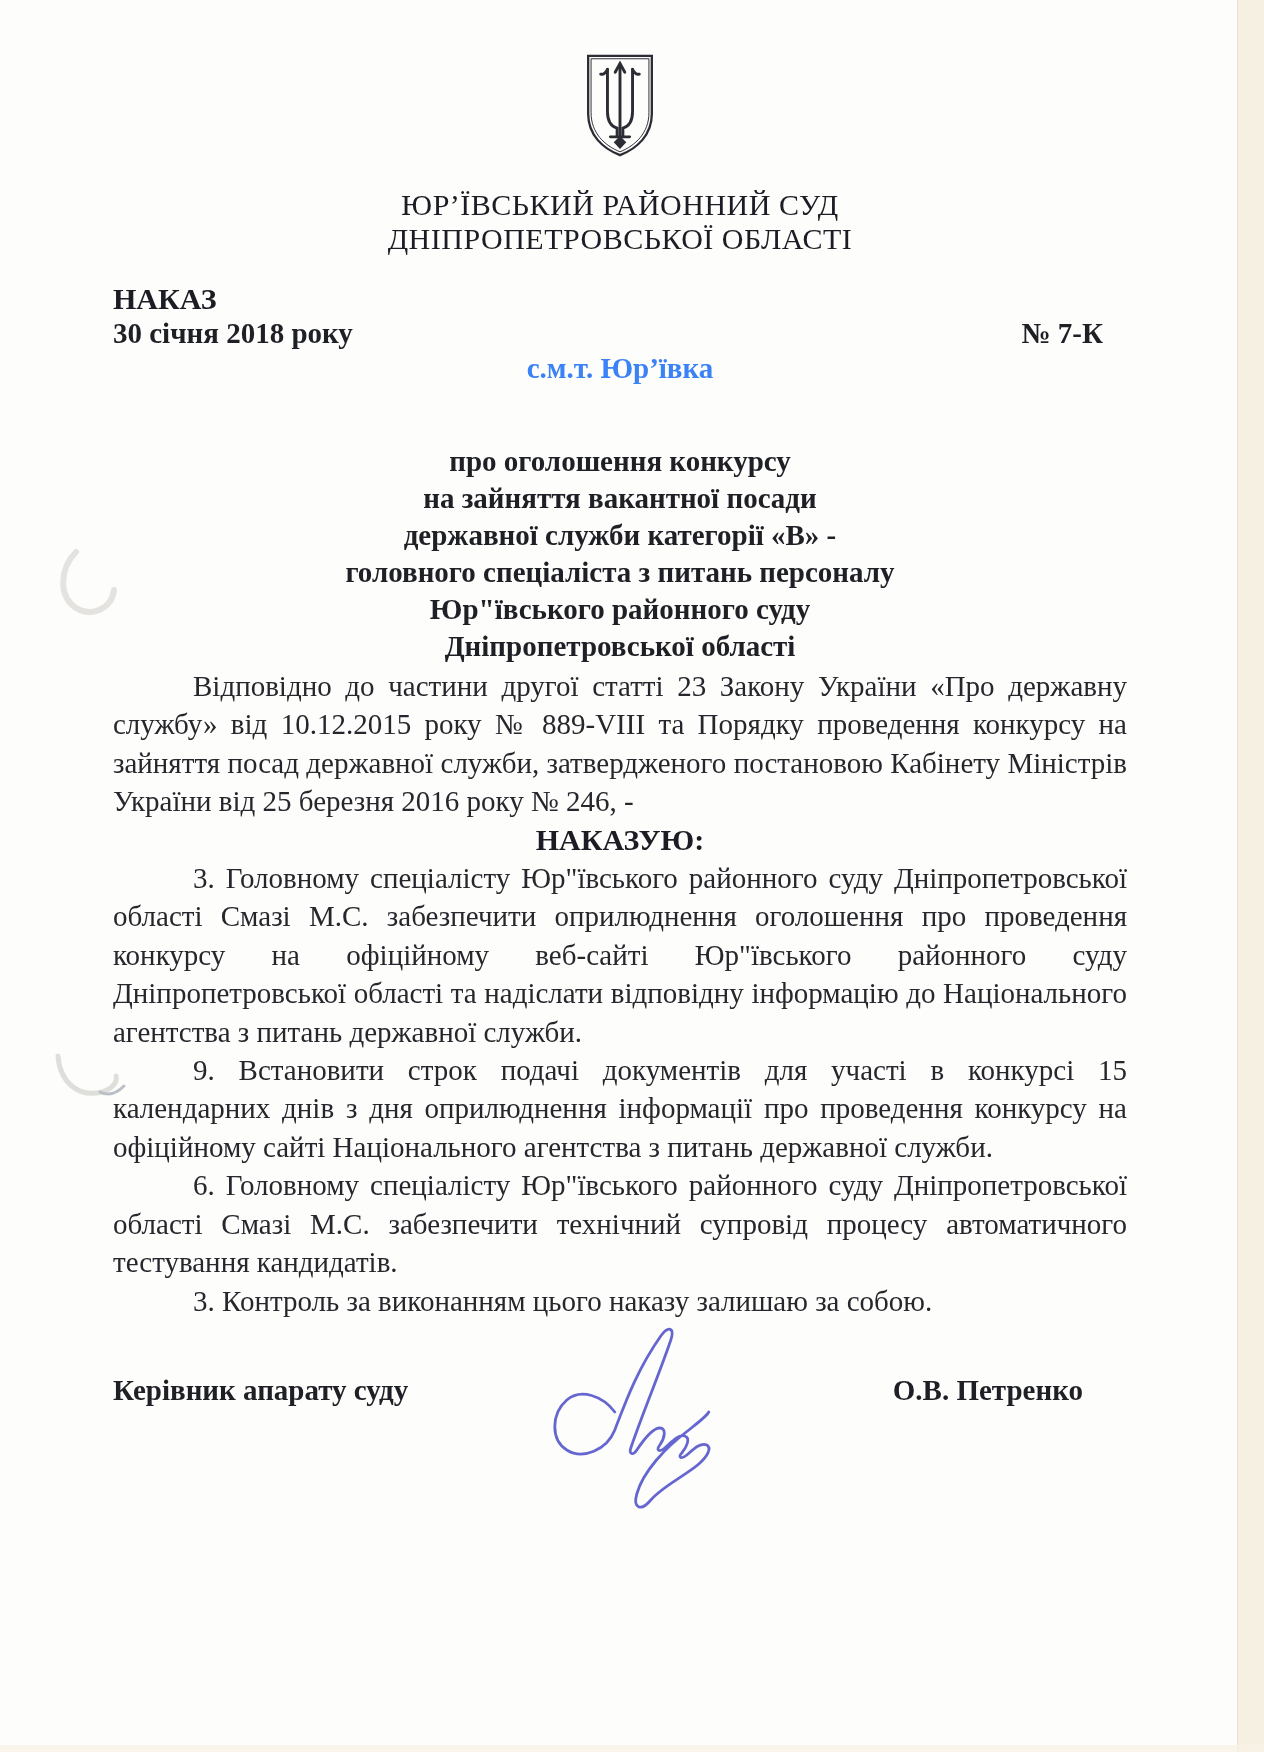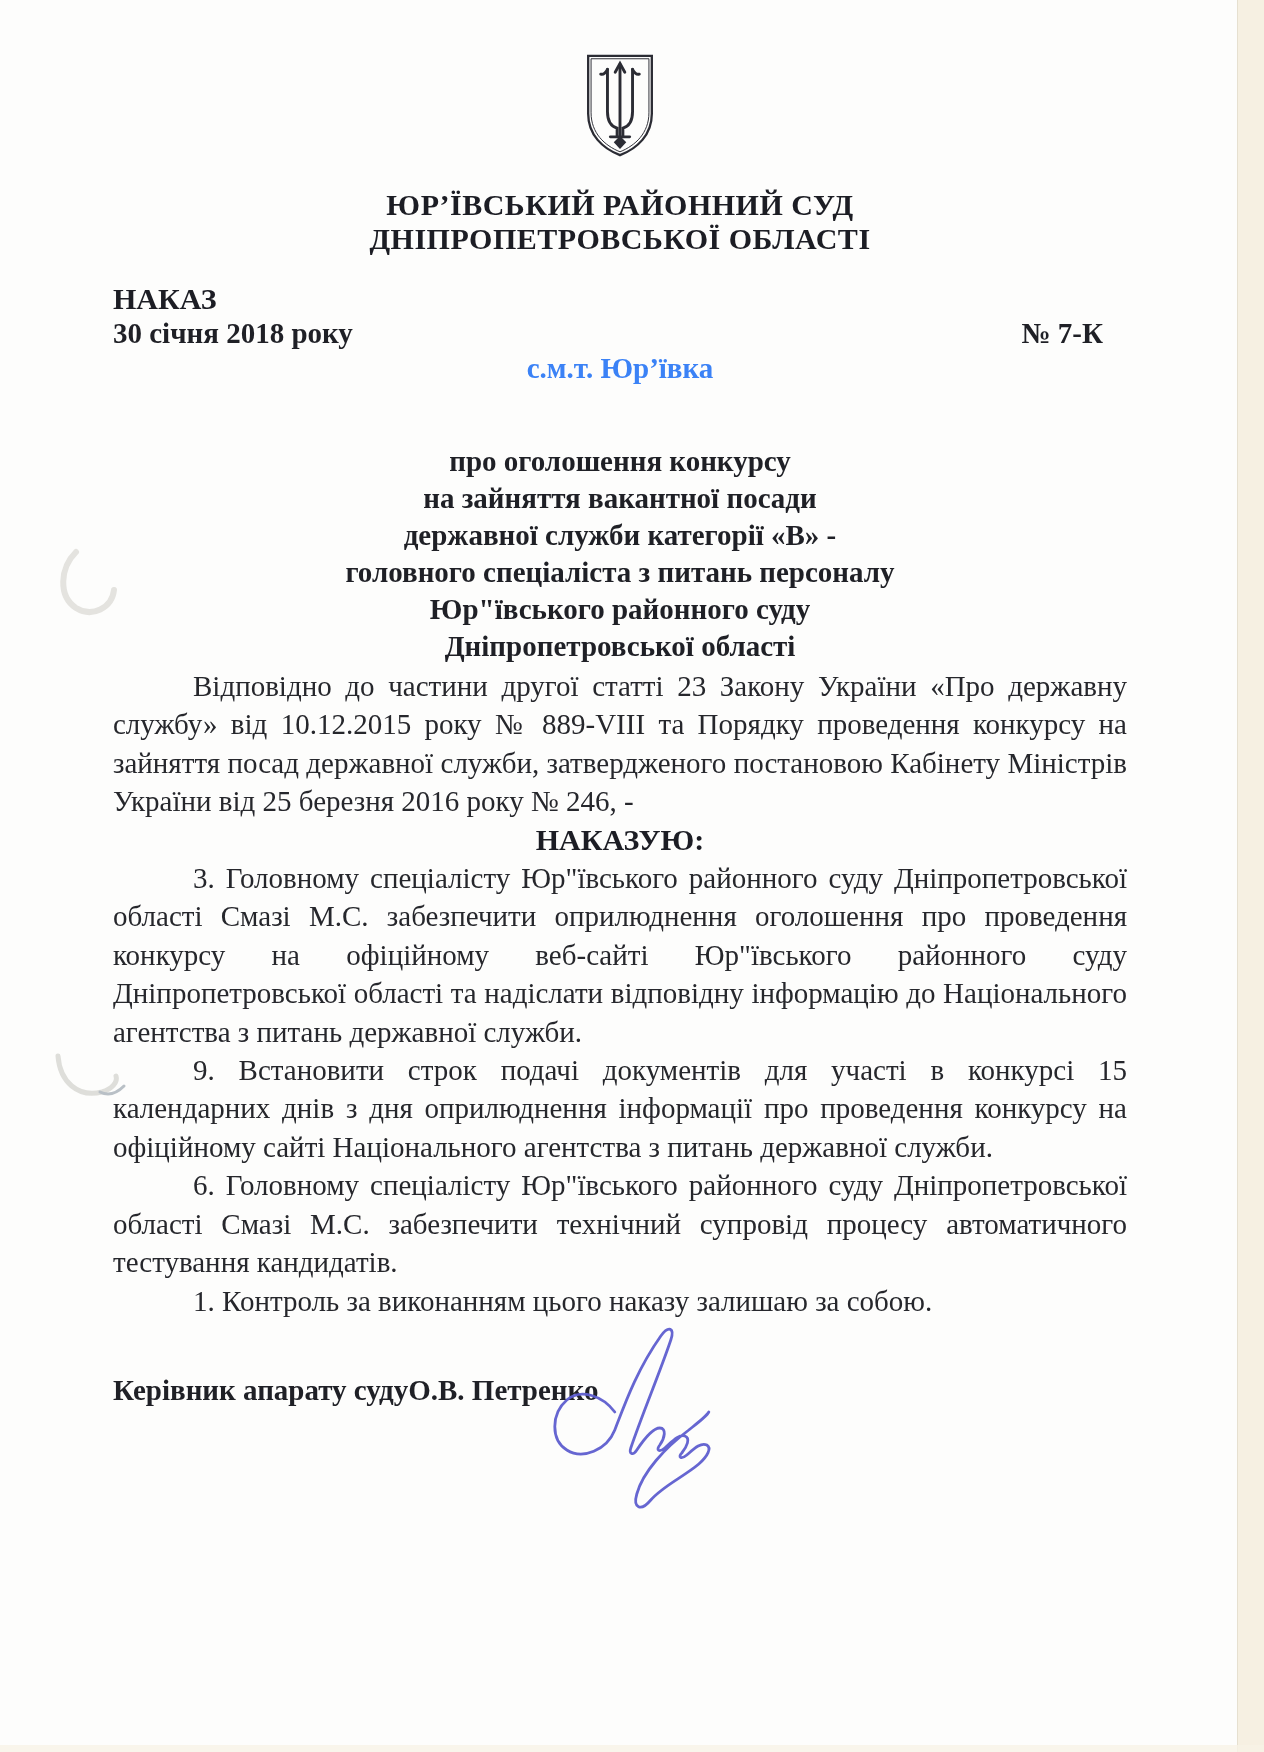--- a/index.html
+++ b/index.html
@@ -24,21 +24,21 @@
   .mark1 { left:52px; top:538px; }
   .mark2 { left:42px; top:1030px; }
 
   .content { position:relative; width:1014px; margin-left:113px; padding-top:52px; }
 
   .emblem-wrap { text-align:center; }
   .emblem-svg { display:inline-block; }
 
   .court-name {
     text-align:center; margin-top:24px;
-    font-weight:bold; font-size:30px; line-height:34px;
+    font-weight:normal; font-size:30px; line-height:34px;
     color:#1c1d24; letter-spacing:.5px;
   }
   .doc-type {
     margin-top:26px;
     font-weight:bold; font-size:30px; line-height:34px; color:#1c1d24;
   }
   .date-row {
     display:flex; justify-content:space-between; align-items:baseline;
     margin-top:1px; font-weight:bold; font-size:29px; line-height:33px;
     color:#1f2026; padding-right:24px;
@@ -56,21 +56,21 @@
     margin:0; font-size:29px; line-height:38.4px;
     text-align:justify; text-indent:80px; color:#26272c;
   }
   .preamble { margin-top:2px; }
   .order-word {
     text-align:center; font-weight:bold; font-size:30px; line-height:38.4px;
     color:#1c1d24; margin:0;
   }
   .sig-row {
     position:relative; margin-top:52px;
-    display:flex; align-items:baseline;
+    display:flex; justify-content:space-between; align-items:baseline;
     font-weight:bold; font-size:29px; line-height:36px; color:#1f2026;
     padding-right:44px;
   }
   .sig-svg {
     position:absolute; left:50%; top:-46px; transform:translateX(-46%);
   }
 </style>
 </head>
 <body>
 
@@ -129,21 +129,21 @@
       <div>Дніпропетровської області</div>
     </div>
 
     <p class="body-par preamble">Відповідно до частини другої статті 23 Закону України «Про державну службу» від 10.12.2015 року № 889-VIII та Порядку проведення конкурсу на зайняття посад державної служби, затвердженого постановою Кабінету Міністрів України від 25 березня 2016 року № 246, -</p>
 
     <p class="order-word">НАКАЗУЮ:</p>
 
     <p class="body-par">3. Головному спеціалісту Юр"ївського районного суду Дніпропетровської області Смазі М.С. забезпечити оприлюднення оголошення про проведення конкурсу на офіційному веб-сайті Юр"ївського районного суду Дніпропетровської області та надіслати відповідну інформацію до Національного агентства з питань державної служби.</p>
     <p class="body-par">9. Встановити строк подачі документів для участі в конкурсі 15 календарних днів з дня оприлюднення інформації про проведення конкурсу на офіційному сайті Національного агентства з питань державної служби.</p>
     <p class="body-par">6. Головному спеціалісту Юр"ївського районного суду Дніпропетровської області Смазі М.С. забезпечити технічний супровід процесу автоматичного тестування кандидатів.</p>
-    <p class="body-par">1. Контроль за виконанням цього наказу залишаю за собою.</p>
+    <p class="body-par">3. Контроль за виконанням цього наказу залишаю за собою.</p>
 
     <div class="sig-row">
       <span>Керівник апарату суду</span>
       <svg class="sig-svg" width="220" height="190" viewBox="0 0 220 190">
         <path d="M96,86 C84,70 62,62 48,74 C32,88 32,114 48,124 C64,134 88,124 96,104
                  C106,78 118,44 142,10 C150,-1 156,2 152,14 C142,44 122,92 112,122
                  C110,128 114,130 118,124 C126,112 134,102 141,102 C148,102 146,112 141,119
                  C137,124 140,127 146,122 C153,116 160,108 166,110 C172,112 168,121 163,127
                  C159,131 162,134 168,129 C175,123 182,116 188,119 C193,122 189,130 180,138
                  C166,150 144,160 132,174 C122,186 114,182 118,168 C124,146 146,122 170,104

